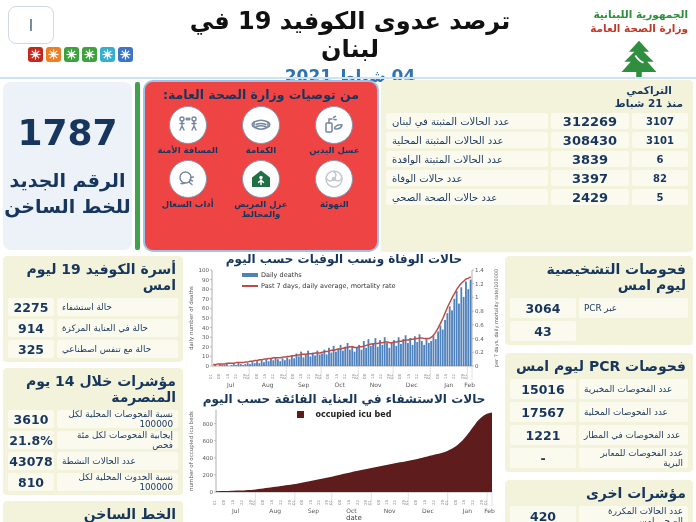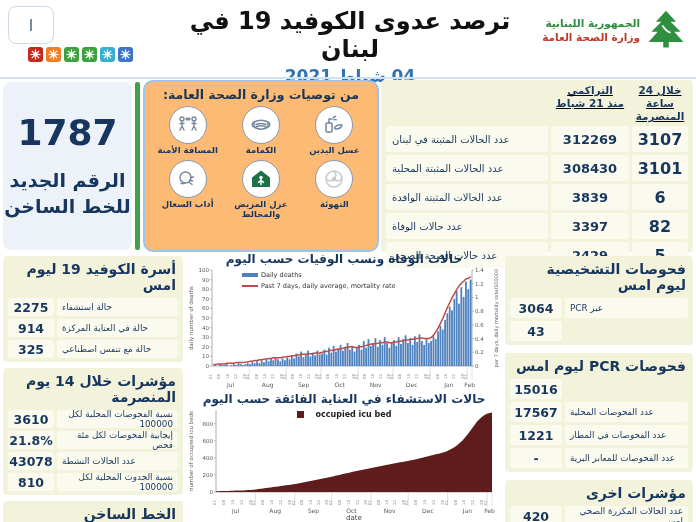--- a/index.html
+++ b/index.html
@@ -7,63 +7,63 @@
   body{position:relative;font-family:"DejaVu Sans",sans-serif;background:#ffffff;overflow:hidden;}
   svg{font-family:"DejaVu Sans",sans-serif;display:block;}
 
   
   .page-box{position:absolute;left:8px;top:6px;width:46px;height:38px;border:1.5px solid #cdd9e5;border-radius:8px;background:#fff;display:flex;align-items:center;justify-content:center;font-size:16px;color:#4a6275;}
   .virus-row{position:absolute;left:28px;top:47px;display:flex;gap:3px;}
   .vsq{width:15px;height:15px;border-radius:3px;display:flex;align-items:center;justify-content:center;}
   .title-wrap{position:absolute;left:170px;top:7px;width:360px;text-align:center;}
   .main-title{font-size:24px;font-weight:bold;color:#111;direction:rtl;}
   .date{font-size:17px;font-weight:bold;color:#2e74b5;margin-top:3px;direction:rtl;}
-  .logo{position:absolute;right:8px;top:8px;display:flex;align-items:center;gap:4px;}
+  .logo{position:absolute;right:8px;top:8px;display:flex;align-items:center;gap:4px;flex-direction:column;}
   .logo-text{text-align:right;direction:rtl;}
   .lt1{color:#2f8f3f;font-size:10.5px;font-weight:bold;}
   .lt2{color:#c0392b;font-size:10.5px;font-weight:bold;margin-top:2px;}
   .hdr-rule{position:absolute;left:0;top:77px;width:696px;height:2px;background:#cfe2f3;}
 
   
   .hotline{position:absolute;left:3px;top:82px;width:129px;height:168px;background:#edf1f8;border-radius:8px;display:flex;flex-direction:column;align-items:center;justify-content:center;}
   .hot-num{font-size:36px;font-weight:bold;color:#17365d;line-height:1.1;}
   .hot-lbl{font-size:19px;font-weight:bold;color:#17365d;text-align:center;white-space:pre-line;direction:rtl;line-height:1.35;margin-top:16px;}
   .green-bar{position:absolute;left:135px;top:82px;width:5px;height:168px;background:#3fa14b;border-radius:2px;}
 
   
-  .reco{position:absolute;left:143px;top:80px;width:236px;height:172px;background:#fdba74;border:2px solid #9dc3e6;border-radius:10px;padding:5px 6px;}
+  .reco{position:absolute;left:143px;top:80px;width:236px;height:172px;background:#ef4444;border:2px solid #9dc3e6;border-radius:10px;padding:5px 6px;}
   .reco-title{font-size:12.5px;font-weight:bold;color:#17365d;text-align:center;direction:rtl;}
   .reco-grid{display:grid;grid-template-columns:repeat(3,1fr);direction:rtl;row-gap:5px;margin-top:4px;}
   .reco-item{display:flex;flex-direction:column;align-items:center;gap:2px;}
   .reco-circ{width:38px;height:38px;border:1.6px solid #8a99ad;border-radius:50%;display:flex;align-items:center;justify-content:center;background:#fff;}
   .reco-lbl{font-size:8.5px;font-weight:bold;color:#17365d;direction:rtl;text-align:center;line-height:1.1;}
 
   
   .ypanel{background:#f3f2da;border-radius:4px;padding:4px 5px;}
   .cell{background:#fbfaee;border-radius:2px;display:flex;align-items:center;}
 
   .summary{position:absolute;left:381px;top:80px;width:312px;height:172px;}
-  .sum-head{display:flex;gap:3px;margin-bottom:1px;text-decoration:underline;}
+  .sum-head{display:flex;gap:3px;margin-bottom:1px;}
   .sum-spacer{flex:1;}
   .sum-col-h{width:78px;text-align:center;font-size:10.5px;font-weight:bold;color:#17365d;white-space:pre-line;direction:rtl;line-height:1.25;}
   .sum-col-h.w24{width:56px;}
-  .sum-row{display:flex;gap:3px;margin-top:3px;height:26px;}
+  .sum-row{display:flex;gap:3px;margin-top:3px;height:16px;}
   .sum-lbl{flex:1;justify-content:flex-end;padding:0 6px;font-size:10px;color:#17365d;direction:rtl;}
   .sum-cum{width:78px;justify-content:center;font-size:13px;font-weight:bold;color:#17365d;}
-  .sum-24{width:56px;justify-content:center;font-size:16px;font-weight:bold;color:#17365d;}
+  .sum-24{width:56px;justify-content:center;font-size:10px;font-weight:bold;color:#17365d;}
 
   .leftcol{position:absolute;left:3px;top:256px;width:180px;display:flex;flex-direction:column;gap:6px;}
   .rightcol{position:absolute;left:505px;top:256px;width:188px;display:flex;flex-direction:column;gap:8px;}
   .p-title{font-size:14px;font-weight:bold;color:#17365d;direction:rtl;text-align:right;padding:1px 2px 2px;}
   .srow{display:flex;gap:3px;margin-top:3px;}
   .leftcol .srow{height:18px;}
   .rightcol .srow{height:20px;}
   .sval{justify-content:center;font-size:12.5px;font-weight:bold;color:#17365d;}
   .leftcol .sval{width:46px;}
-  .rightcol .sval{width:52px;}
+  .rightcol .sval{width:66px;}
   .slbl{flex:1;justify-content:flex-end;padding:0 5px;font-size:8.8px;color:#17365d;direction:rtl;}
 
   
   .charts{position:absolute;left:186px;top:252px;width:316px;}
   .chart-title{font-size:12px;font-weight:bold;color:#17365d;text-align:center;direction:rtl;height:14px;line-height:14px;}
   .chart-wrap{position:relative;}
   .legend1{position:absolute;left:56px;top:5px;display:flex;flex-direction:column;gap:3px;}
   .lg-row{display:flex;align-items:center;gap:3px;}
   .sw-bar{width:16px;height:4px;display:inline-block;}
   .sw-line{width:16px;height:2px;display:inline-block;}
@@ -247,22 +247,20 @@
       <span class="reco-lbl">أداب السعال</span>
     </div>
   </div>
 </div>
 
 <div class="summary ypanel">
   <div class="sum-head">
     <div class="sum-spacer"></div>
     <div class="sum-col-h">التراكمي
 منذ 21 شباط</div>
-    <div class="sum-col-h w24">خلال 24 ساعة
-المنصرمة</div>
   </div>
   <div>
 
       <div class="sum-row">
         <div class="cell sum-lbl">عدد الحالات المثبتة في لبنان</div>
         <div class="cell sum-cum">312269</div>
         <div class="cell sum-24">3107</div>
       </div>
 
       <div class="sum-row">
@@ -368,20 +366,21 @@
           <div class="cell sval">43</div>
         </div>
       </div>
   </div>
   <div class="ypanel">
     <div class="p-title">فحوصات PCR ليوم امس</div>
     <div>
 
         <div class="srow">
           <div class="cell sval">15016</div>
+          <div class="cell slbl">عدد الفحوصات المخبرية</div>
         </div>
 
         <div class="srow">
           <div class="cell sval">17567</div>
           <div class="cell slbl">عدد الفحوصات المحلية</div>
         </div>
 
         <div class="srow">
           <div class="cell sval">1221</div>
           <div class="cell slbl">عدد الفحوصات في المطار</div>

